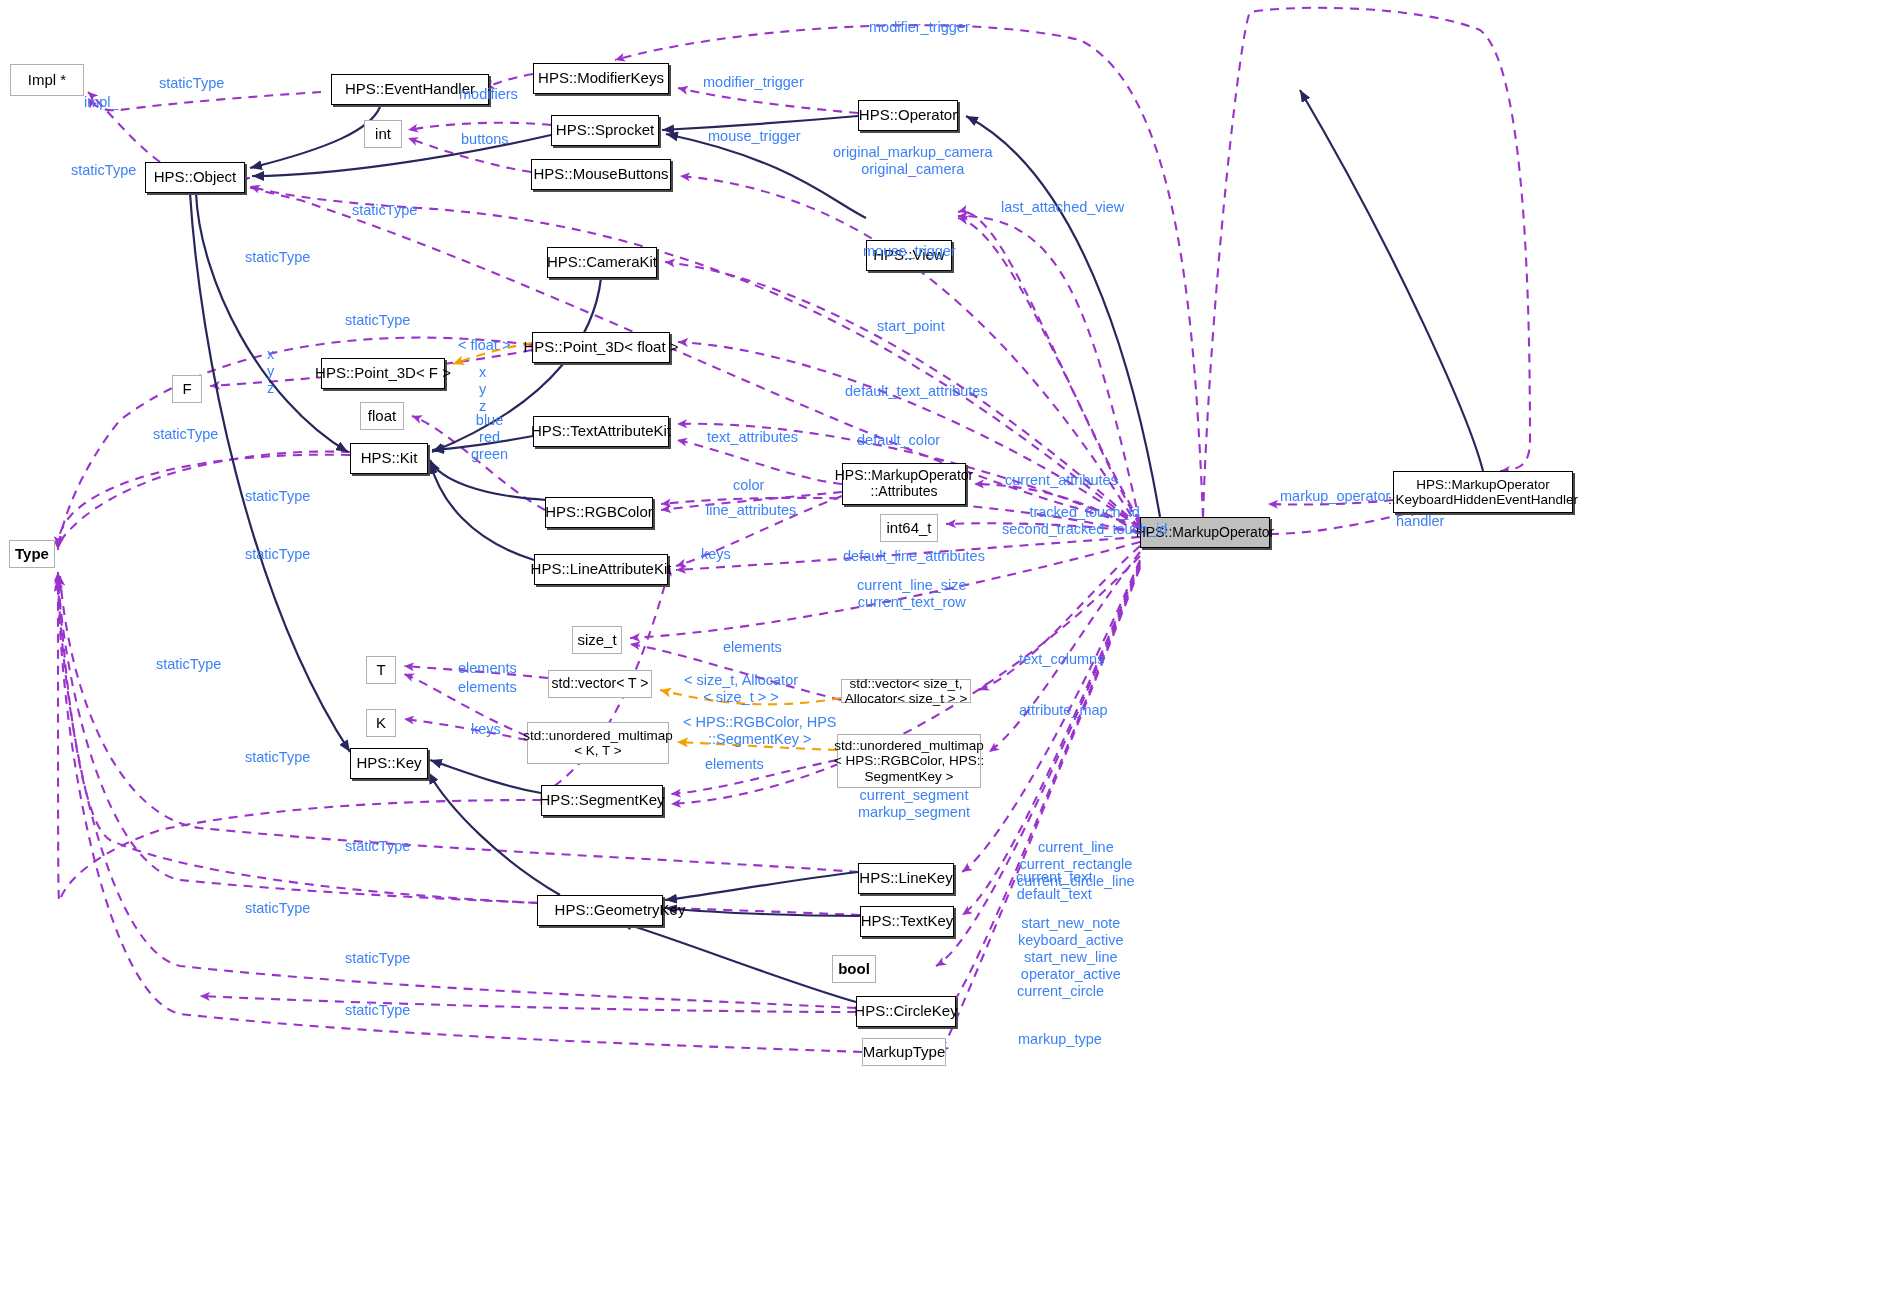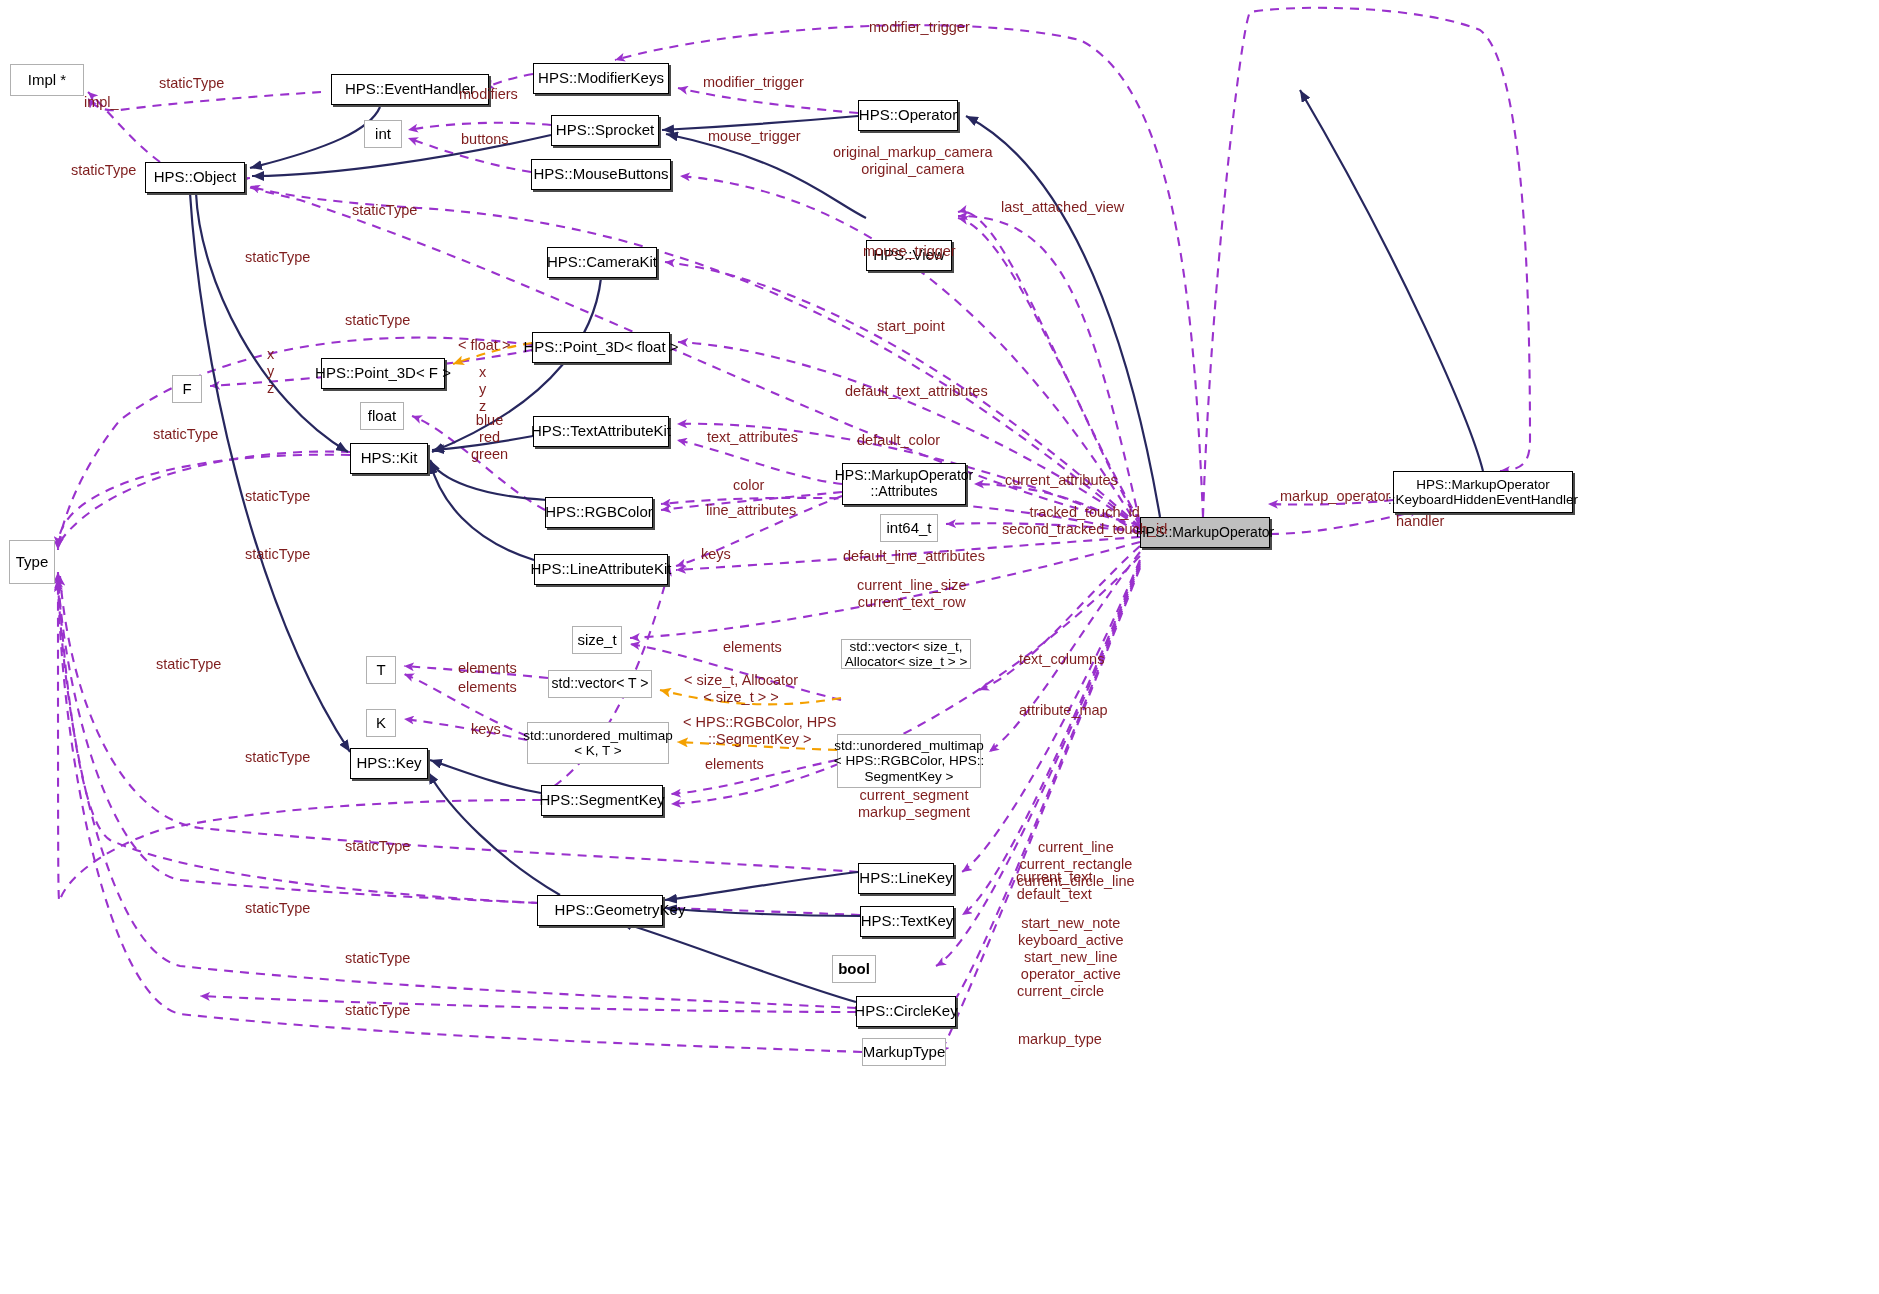--- a/index.html
+++ b/index.html
@@ -52,21 +52,21 @@
   .node.focus {
     background: #bfbfbf;
     border: 1px solid #000000;
     box-shadow: 2px 2px 0 0 #4a4a4a;
   }
   .edge-label {
     position: absolute;
     font-family: "Liberation Sans", sans-serif;
     font-size: 14.5px;
     line-height: 1.18;
-    color: #7f1d1d;
+    color: #3b82f6;
     background: transparent;
     white-space: pre;
     text-align: center;
     z-index: 6;
   }
 </style>
 </head>
 <body>
 
 <div id="diagram">
@@ -251,29 +251,29 @@
   <div class="node cls" style="left:532px; top:332px; width:138px; height:31px;">HPS::Point_3D&lt; float &gt;</div>
   <div class="node cls" style="left:321px; top:358px; width:124px; height:31px;">HPS::Point_3D&lt; F &gt;</div>
   <div class="node plain" style="left:172px; top:375px; width:30px; height:28px;">F</div>
   <div class="node plain" style="left:360px; top:402px; width:44px; height:28px;">float</div>
   <div class="node cls" style="left:533px; top:416px; width:136px; height:31px;">HPS::TextAttributeKit</div>
   <div class="node cls" style="left:350px; top:443px; width:78px; height:31px;">HPS::Kit</div>
   <div class="node cls" style="left:842px; top:463px; width:124px; height:42px; font-size:14px;">HPS::MarkupOperator
 ::Attributes</div>
   <div class="node cls" style="left:545px; top:497px; width:108px; height:31px;">HPS::RGBColor</div>
   <div class="node plain" style="left:880px; top:514px; width:58px; height:28px;">int64_t</div>
-  <div class="node plain" style="left:9px; top:540px; width:46px; height:44px;">Type</div>
+  <div class="node plain" style="left:9px; top:540px; width:46px; height:28px;font-weight:bold;">Type</div>
   <div class="node cls" style="left:534px; top:554px; width:134px; height:31px;">HPS::LineAttributeKit</div>
   <div class="node focus" style="left:1140px; top:517px; width:130px; height:31px; font-size:14px;">HPS::MarkupOperator</div>
   <div class="node cls" style="left:1393px; top:471px; width:180px; height:42px; font-size:13.5px;">HPS::MarkupOperator
 ::KeyboardHiddenEventHandler</div>
   <div class="node plain" style="left:572px; top:626px; width:50px; height:28px;">size_t</div>
   <div class="node plain" style="left:366px; top:656px; width:30px; height:28px;">T</div>
   <div class="node plain" style="left:548px; top:670px; width:104px; height:28px; font-size:14px;">std::vector&lt; T &gt;</div>
-  <div class="node plain" style="left:841px; top:639px; width:130px; height:30px; font-size:13.5px;">std::vector&lt; size_t,
+  <div class="node plain" style="left:841px; top:679px; width:130px; height:24px; font-size:13.5px;">std::vector&lt; size_t,
 Allocator&lt; size_t &gt; &gt;</div>
   <div class="node plain" style="left:366px; top:709px; width:30px; height:28px;">K</div>
   <div class="node plain" style="left:527px; top:722px; width:142px; height:42px; font-size:13.5px;">std::unordered_multimap
 &lt; K, T &gt;</div>
   <div class="node plain" style="left:837px; top:734px; width:144px; height:54px; font-size:13.5px;">std::unordered_multimap
 &lt; HPS::RGBColor, HPS::
 SegmentKey &gt;</div>
   <div class="node cls" style="left:350px; top:748px; width:78px; height:31px;">HPS::Key</div>
   <div class="node cls" style="left:541px; top:785px; width:122px; height:31px;">HPS::SegmentKey</div>
   <div class="node cls" style="left:858px; top:863px; width:96px; height:31px;">HPS::LineKey</div>

